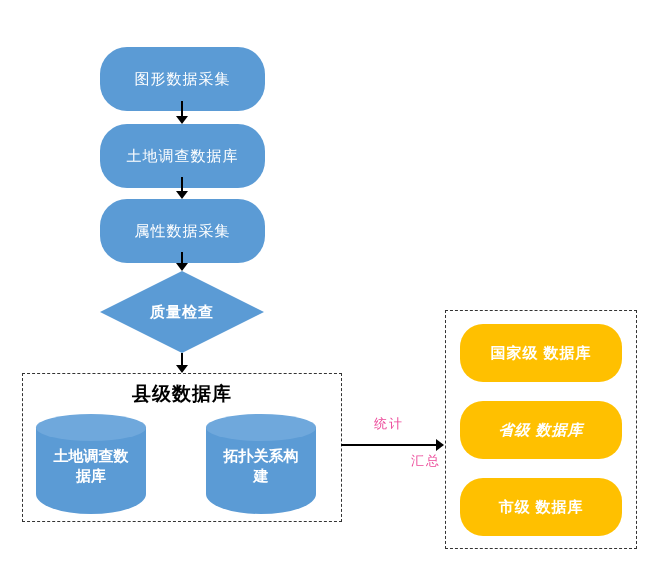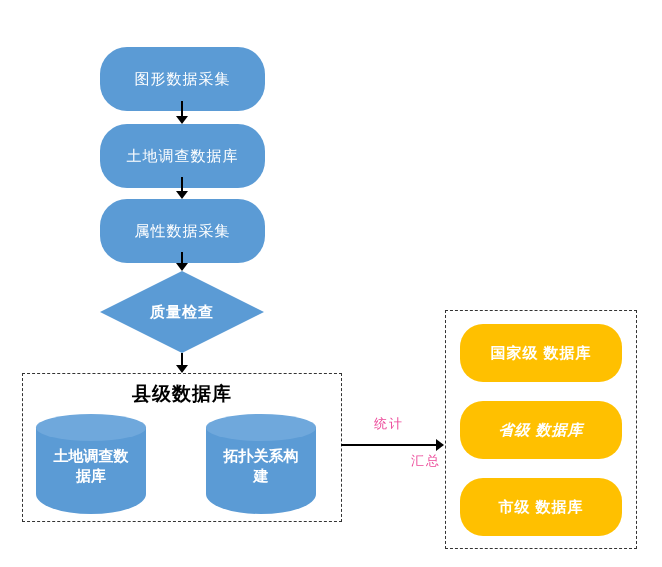--- a/index.html
+++ b/index.html
@@ -201,18 +201,18 @@
   <div class="transfer-label" style="left:374px; top:415px;">统计</div>
   <div class="transfer-label" style="left:374px; top:452px;margin-left:37px;">汇总</div>
 
   <div class="group" style="left:445px; top:310px; width:190px; height:237px;">
     <div class="pill" style="top:13px;">
       <span>国家级 数据库</span>
     </div>
     <div class="pill" style="top:90px;font-style:italic;">
       <span>省级 数据库</span>
     </div>
-    <div class="pill" style="top:167px;">
+    <div class="pill" style="top:167px;font-family:Liberation Serif, serif;">
       <span>市级 数据库</span>
     </div>
   </div>
 
 </div>
 
 </body></html>

